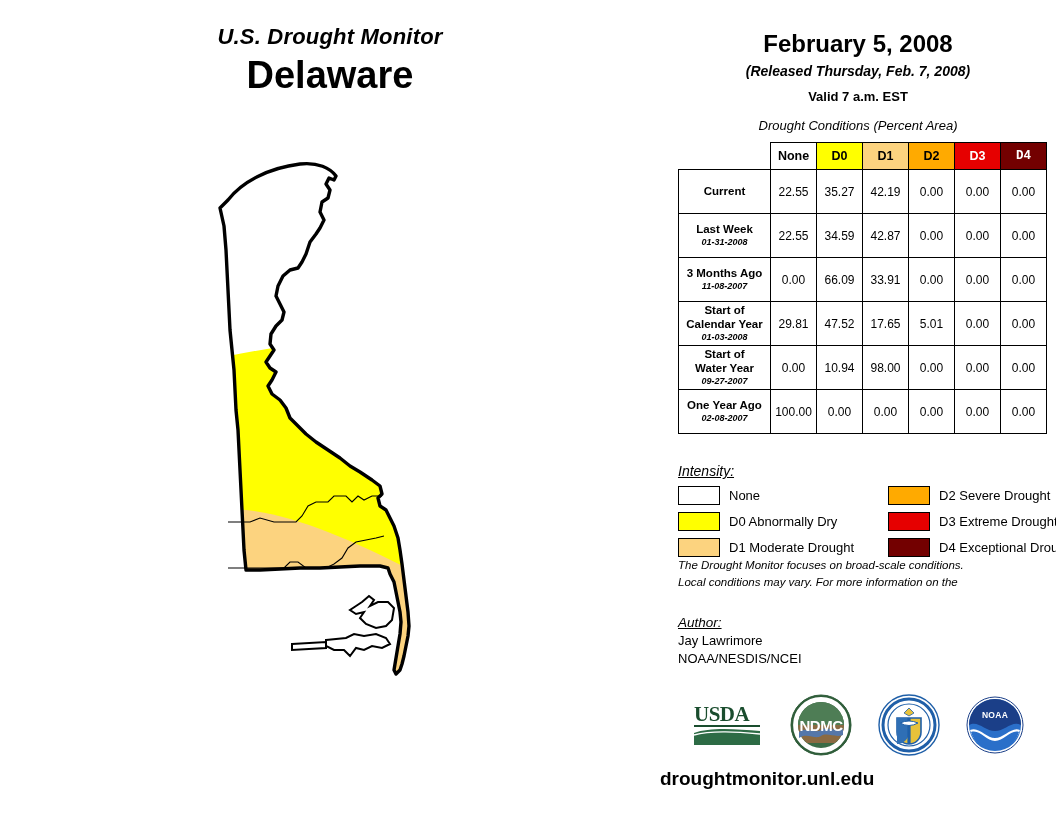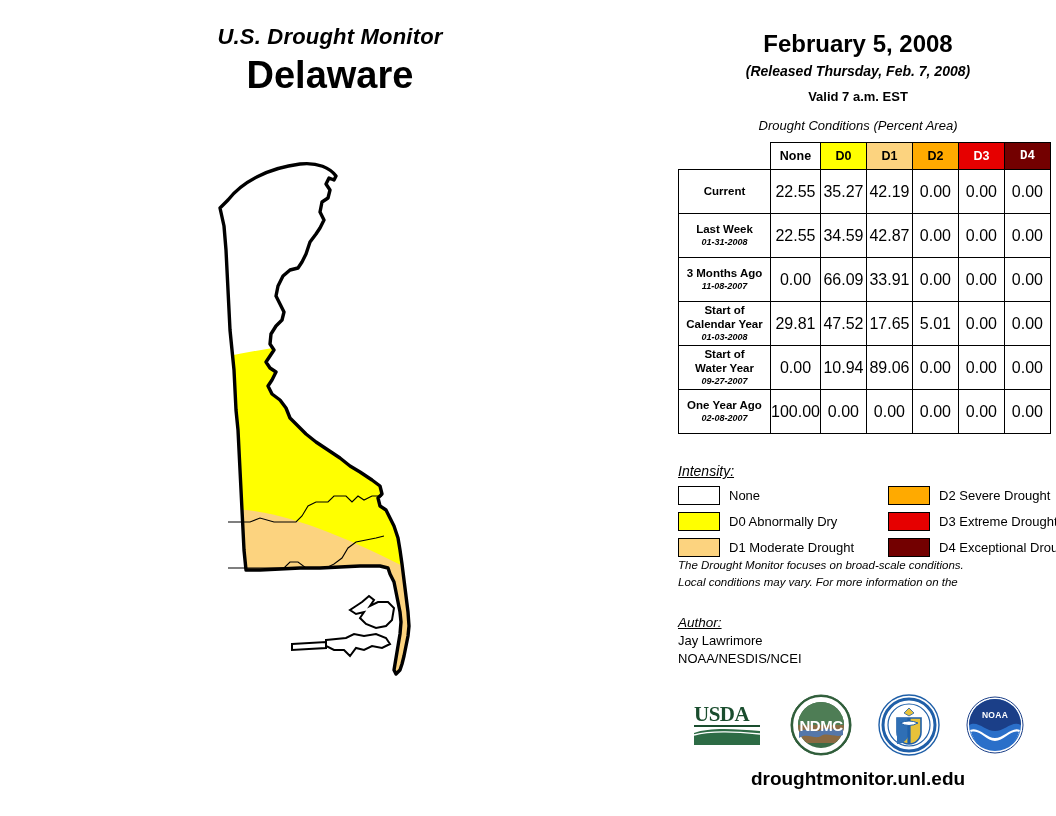--- a/index.html
+++ b/index.html
@@ -30,21 +30,21 @@
             background:#fff;}
   #dm-table td,#dm-table th{border:1px solid #000;text-align:center;
             font-size:11.5px;padding:0;}
   #dm-table thead th{height:26px;font-weight:bold;font-size:12.5px;}
   #dm-table thead th.corner{border:none;background:transparent;}
   #dm-table tbody tr{height:44px;}
   #dm-table td.rowlabel{width:85px;font-weight:bold;font-size:11.5px;line-height:1.18;
             padding:2px 3px;}
   #dm-table td.rowlabel .sub{display:block;font-size:9px;font-style:italic;
             font-weight:bold;margin-top:1px;}
-  #dm-table td.val{width:45px;font-size:16px;}
+  #dm-table td.val{width:45px;font-size:12px;}
   .hdr-none{background:#fff;color:#000;}
   .hdr-d0{background:#FFFF00;color:#000;}
   .hdr-d1{background:#FCD37F;color:#000;}
   .hdr-d2{background:#FFAA00;color:#000;}
   .hdr-d3{background:#E60000;color:#fff;}
   .hdr-d4{background:#730000;color:#fff;font-family:Liberation Mono, monospace;}
 
   
   #intensity{position:absolute;left:18px;top:443px;width:376px;margin-top:20px;}
   #intensity-title{font-size:14px;font-style:italic;font-weight:normal;
@@ -58,21 +58,21 @@
   #disclaimer{position:absolute;left:18px;top:557px;width:376px;
        font-size:11.5px;font-style:italic;line-height:1.45;}
   #author-block{position:absolute;left:18px;top:615px;width:376px;}
   #author-title{font-size:13.5px;font-style:italic;text-decoration:underline;}
   .author-line{font-size:13px;margin-top:3px;}
 
   
   #logos{position:absolute;left:0;top:690px;width:396px;height:70px;
        display:flex;align-items:center;justify-content:center;gap:26px;}
   .logo{flex:none;}
-  #site-url{position:absolute;left:0;top:768px;width:396px;text-align:center;
+  #site-url{position:absolute;left:0;top:768px;width:396px;
        font-size:19px;font-weight:bold;}
 </style>
 </head>
 <body>
 
 <div id="title-block">
   <div id="dm-title">U.S. Drought Monitor</div>
   <div id="state-title">Delaware</div>
 </div>
 
@@ -244,21 +244,21 @@
           <td class="val">0.00</td>
         </tr>
         <tr>
           <td class="rowlabel">
             <div>Start of</div>
             <div>Water Year</div>
             <span class="sub">09-27-2007</span>
           </td>
           <td class="val">0.00</td>
           <td class="val">10.94</td>
-          <td class="val">89.06</td>
+          <td class="val">98.00</td>
           <td class="val">0.00</td>
           <td class="val">0.00</td>
           <td class="val">0.00</td>
         </tr>
         <tr>
           <td class="rowlabel">
             <div>One Year Ago</div>
             <span class="sub">02-08-2007</span>
           </td>
           <td class="val">100.00</td>

